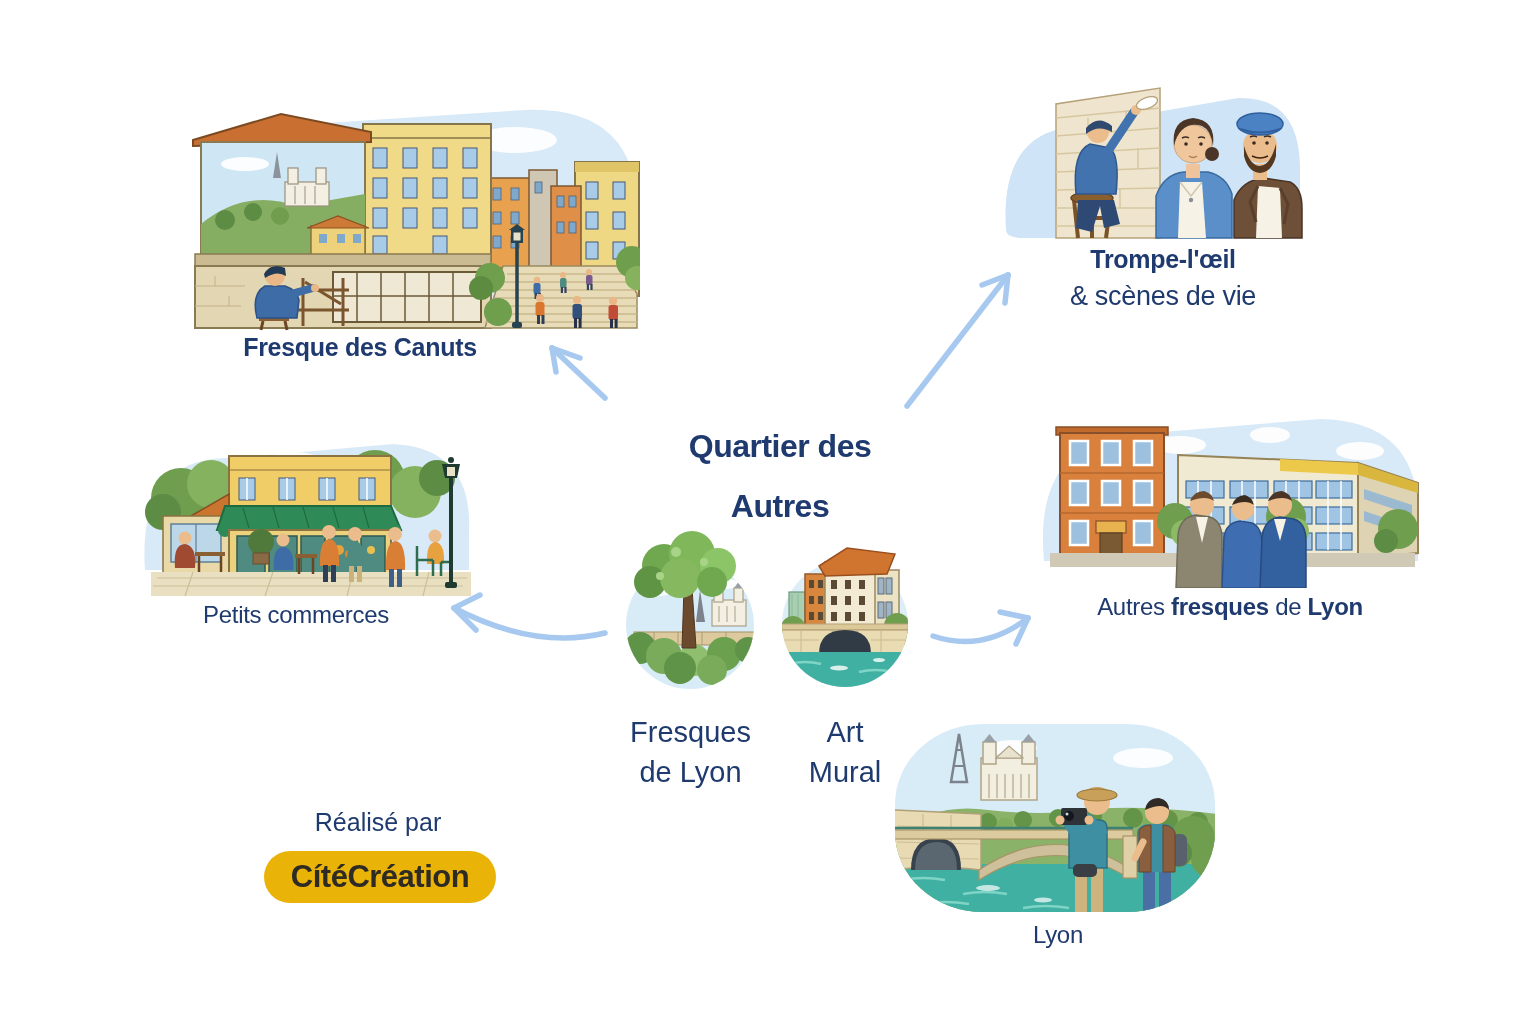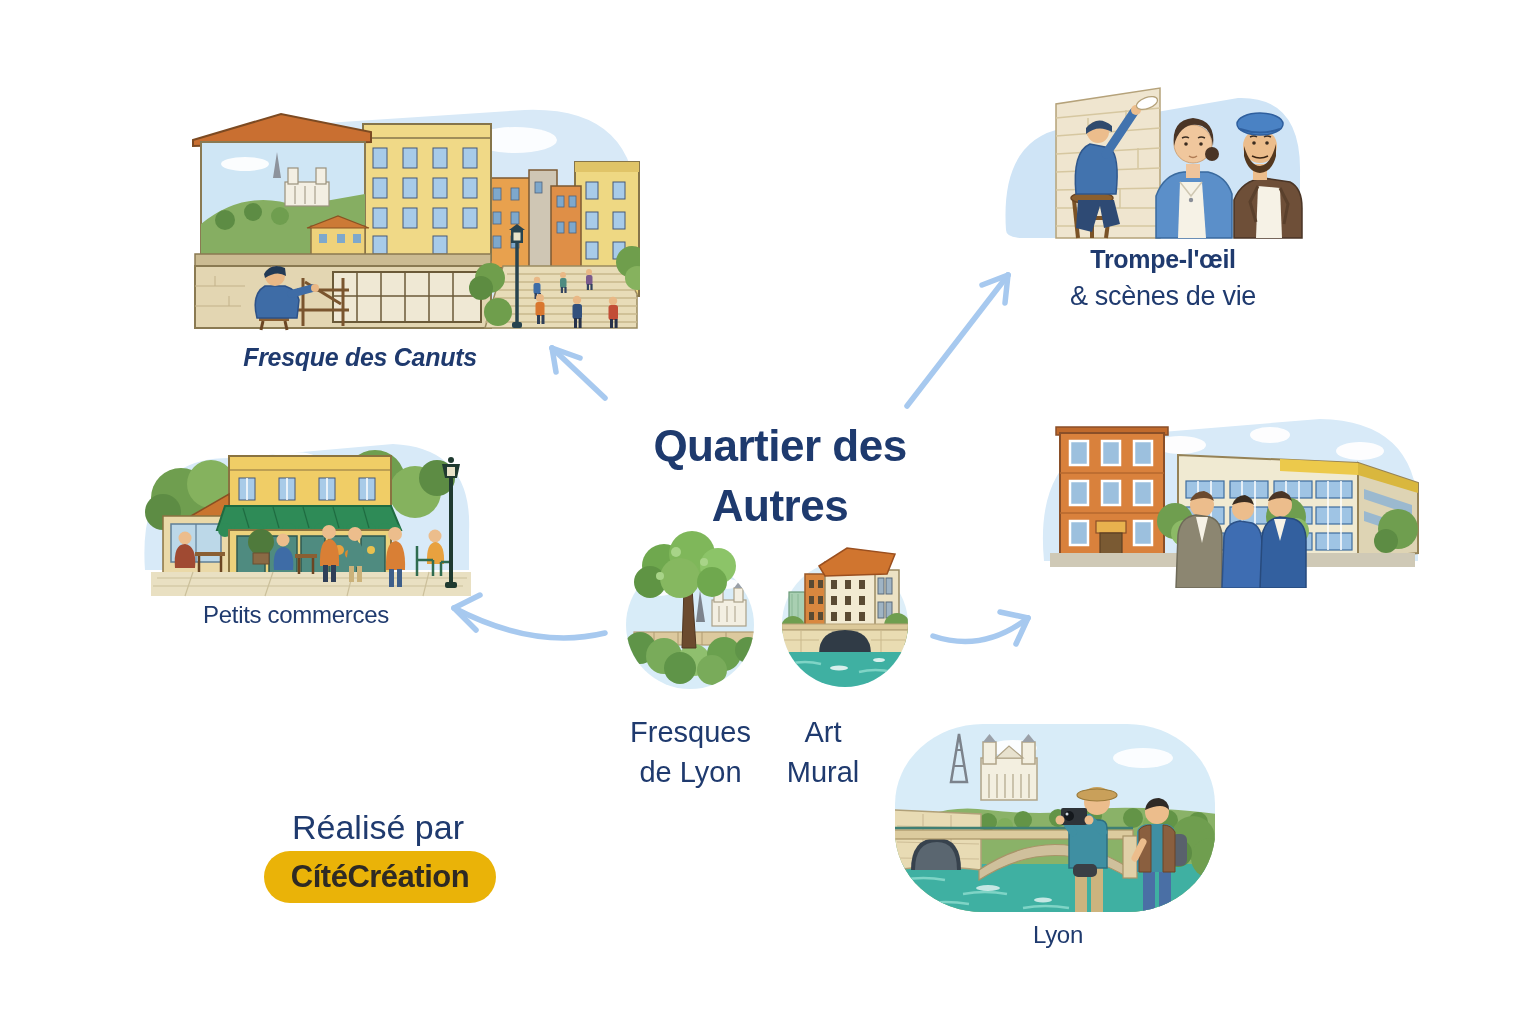--- a/index.html
+++ b/index.html
@@ -3,23 +3,23 @@
 <meta charset="utf-8">
 <style>
   html,body{margin:0;padding:0;background:#ffffff;}
   .stage{position:relative;width:1536px;height:1024px;background:#ffffff;overflow:hidden;
          font-family:"Liberation Sans","DejaVu Sans",sans-serif;color:#1f3a6e;}
   .abs{position:absolute;}
   .caption{color:#1f3a6e;text-align:center;letter-spacing:-0.3px;}
   .cap-bold{font-weight:bold;font-size:25px;line-height:38px;}
   .cap-reg{font-weight:normal;font-size:24px;line-height:38px;}
   .cap-sub{font-weight:normal;font-size:27px;line-height:36px;}
-  .title{font-weight:bold;font-size:44px;line-height:60px;text-align:center;color:#1e3a6e;letter-spacing:-0.5px;}
+  .title{font-weight:bold;font-size:32px;line-height:60px;text-align:center;color:#1e3a6e;letter-spacing:-0.5px;}
   .hub-label{font-weight:normal;font-size:29px;line-height:40px;text-align:center;color:#1f3a6e;}
-  .credit-prefix{font-weight:normal;font-size:34px;text-align:center;color:#1f3a6e;}
+  .credit-prefix{font-weight:normal;font-size:25px;text-align:center;color:#1f3a6e;}
   .badge{background:#eab308;border-radius:26px;display:flex;align-items:center;justify-content:center;
          font-weight:bold;font-size:31px;color:#2e2a24;letter-spacing:-0.5px;}
   svg{display:block;}
 </style>
 </head>
 <body>
 
 <div class="stage">
 
   <div class="abs" style="left:185px;top:82px;width:455px;height:250px;">
@@ -203,21 +203,21 @@
 
       <g>
         <circle cx="305" cy="196" r="15" fill="#6f9e4c"></circle>
           <circle cx="296" cy="206" r="12" fill="#5d8c41"></circle>
           <circle cx="313" cy="230" r="14" fill="#6f9e4c"></circle>
         <circle cx="447" cy="180" r="16" fill="#6f9e4c"></circle>
           <circle cx="452" cy="196" r="12" fill="#86b25e"></circle>
       </g>
     </svg>
   </div>
-  <div class="abs caption cap-bold" style="left:150px;top:338px;width:420px;font-style:italic;">Fresque des Canuts</div>
+  <div class="abs caption cap-bold" style="left:150px;top:328px;width:420px;">Fresque des Canuts</div>
 
   <div class="abs" style="left:998px;top:82px;width:310px;height:158px;">
     <svg viewBox="0 0 310 158" width="310" height="158">
       <path d="M8 148 Q2 58 66 46 L240 16 Q304 14 302 92 L302 140 Q302 156 282 156 L26 156 Q8 156 8 148 Z" fill="#cfe4f6"></path>
 
       <g>
         <path d="M58 156 L58 22 L162 6 L162 156 Z" fill="#efe5cf" stroke="#b5a27a" stroke-width="1.5"></path>
         <g stroke="#d6c7a0" stroke-width="1.5">
           <line x1="58" y1="36" x2="162" y2="26"></line>
             <line x1="58" y1="54" x2="162" y2="46"></line>
@@ -414,21 +414,21 @@
           <path d="M44 126 Q44 102 70 102 Q96 102 96 126 L96 132 L44 132 Z" fill="#303b46"></path>
         </g>
         <rect x="6" y="124" width="128" height="36" fill="#3fb0a2"></rect>
         <path d="M14 136 Q30 132 46 136" fill="none" stroke="#7fd4c6" stroke-width="2.5"></path>
         <path d="M84 144 Q100 140 118 144" fill="none" stroke="#7fd4c6" stroke-width="2.5"></path>
         <ellipse cx="64" cy="140" rx="9" ry="2.5" fill="#ffffff" opacity="0.8"></ellipse>
         <ellipse cx="104" cy="132" rx="6" ry="2" fill="#ffffff" opacity="0.8"></ellipse>
       </g>
     </svg>
   </div>
-  <div class="abs hub-label" style="left:748px;top:712px;width:150px;">
+  <div class="abs hub-label" style="left:770px;top:712px;width:150px;">
     <div>Art</div>
     <div>Mural</div>
   </div>
 
   <div class="abs" style="left:133px;top:420px;width:345px;height:180px;">
     <svg viewBox="0 0 345 180" width="345" height="180">
       <path d="M12 150 Q4 36 100 38 L260 24 Q340 28 336 112 L336 150 Z" fill="#d8eaf8"></path>
       <ellipse cx="160" cy="40" rx="26" ry="8" fill="#ffffff" opacity="0.9"></ellipse>
       <g>
         <circle cx="48" cy="78" r="30" fill="#6f9e4f"></circle>
@@ -628,20 +628,26 @@
         <circle cx="213" cy="116" r="11" fill="#ecbd8c"></circle>
           <path d="M202 112 Q206 102 215 102 Q222 104 224 112 Q216 106 202 112 Z" fill="#3a2c20"></path>
         <path d="M192 195 L194 144 Q196 130 210 128 L222 130 Q232 134 232 152 L232 195 Z" fill="#3e6db2" stroke="#2d5288" stroke-width="1.5"></path>
         <circle cx="250" cy="112" r="12" fill="#ecbd8c"></circle>
           <path d="M238 108 Q242 98 252 98 Q260 100 262 108 Q254 102 238 108 Z" fill="#4a3526"></path>
         <path d="M230 195 L232 144 Q234 126 250 124 L264 126 Q276 130 276 148 L276 195 Z" fill="#33609f" stroke="#274a7c" stroke-width="1.5"></path>
         <polygon points="244,126 250,148 256,126" fill="#f6f2e6"></polygon>
       </g>
     </svg>
   </div>
+  <div class="abs caption cap-reg" style="left:1030px;top:588px;width:400px;">
+    <span>Autres</span>
+    <span style="font-weight:bold;">fresques</span>
+    <span>de</span>
+    <span style="font-weight:bold;">Lyon</span>
+  </div>
 
   <div class="abs" style="left:893px;top:718px;width:325px;height:200px;">
     <svg viewBox="0 0 325 200" width="325" height="200">
       <defs>
           <clipPath id="lyc">
             <rect x="2" y="6" width="320" height="188" rx="88" ry="80"></rect>
           </clipPath>
         </defs>
       <g clip-path="url(#lyc)">
         <rect x="0" y="0" width="325" height="200" fill="#d8ecf8"></rect>

